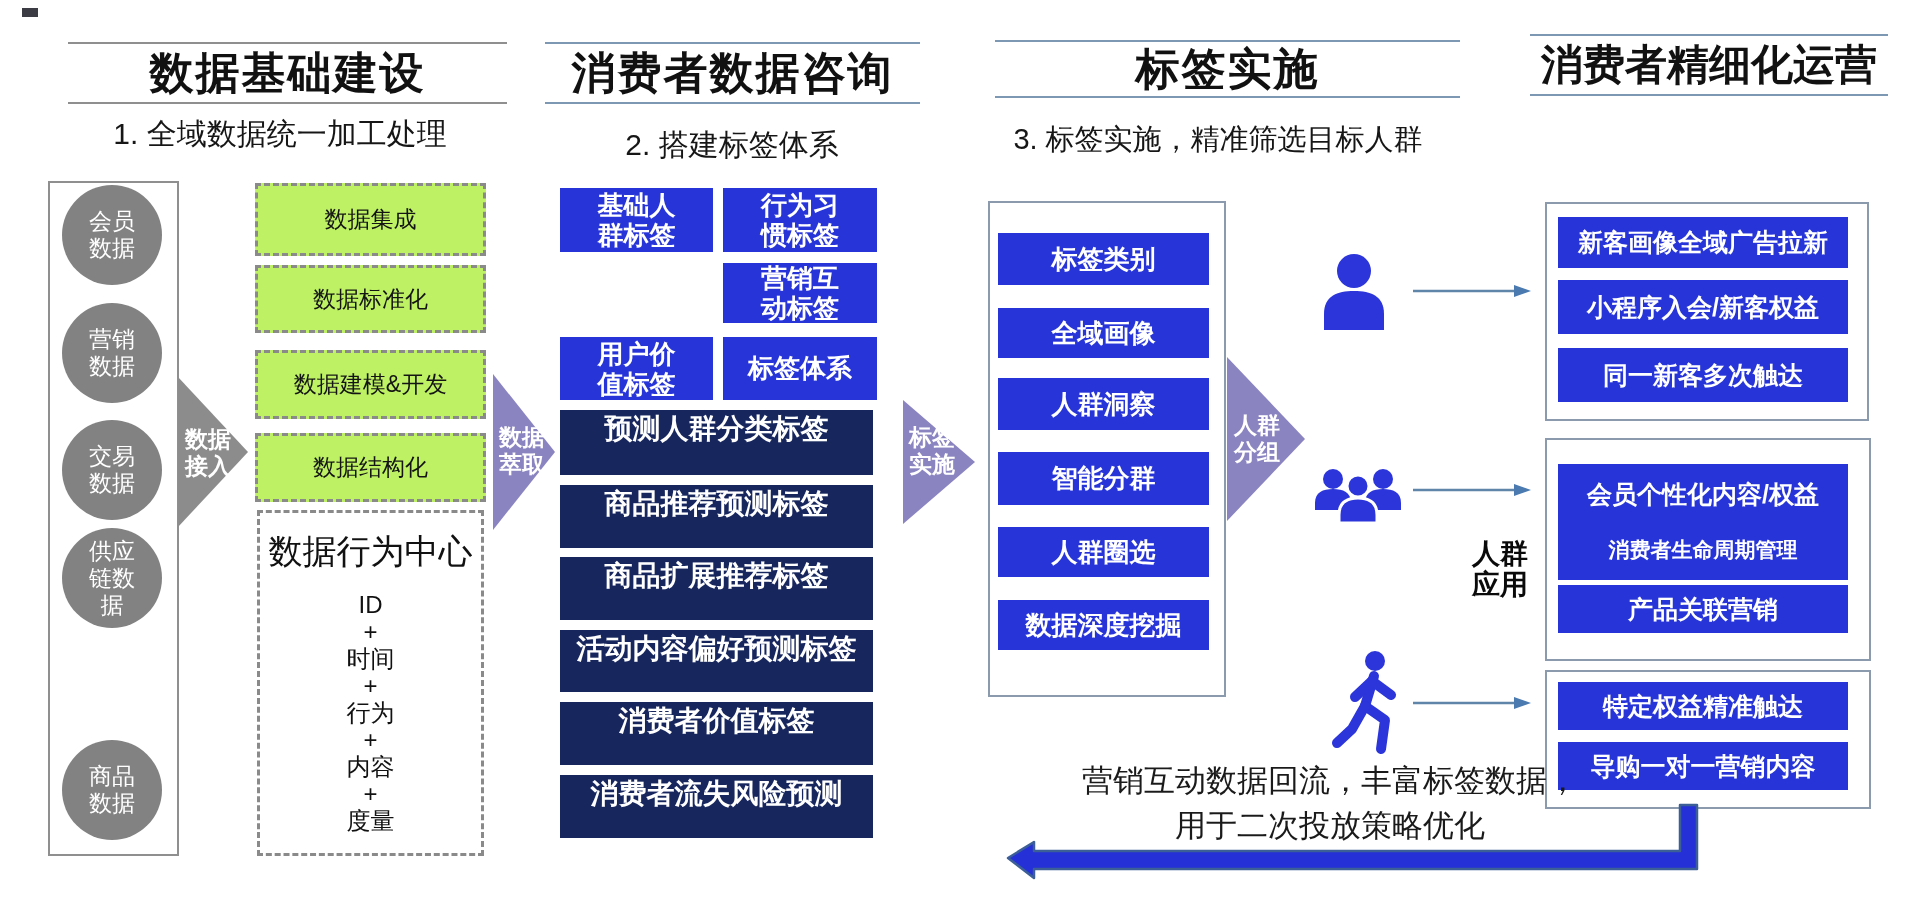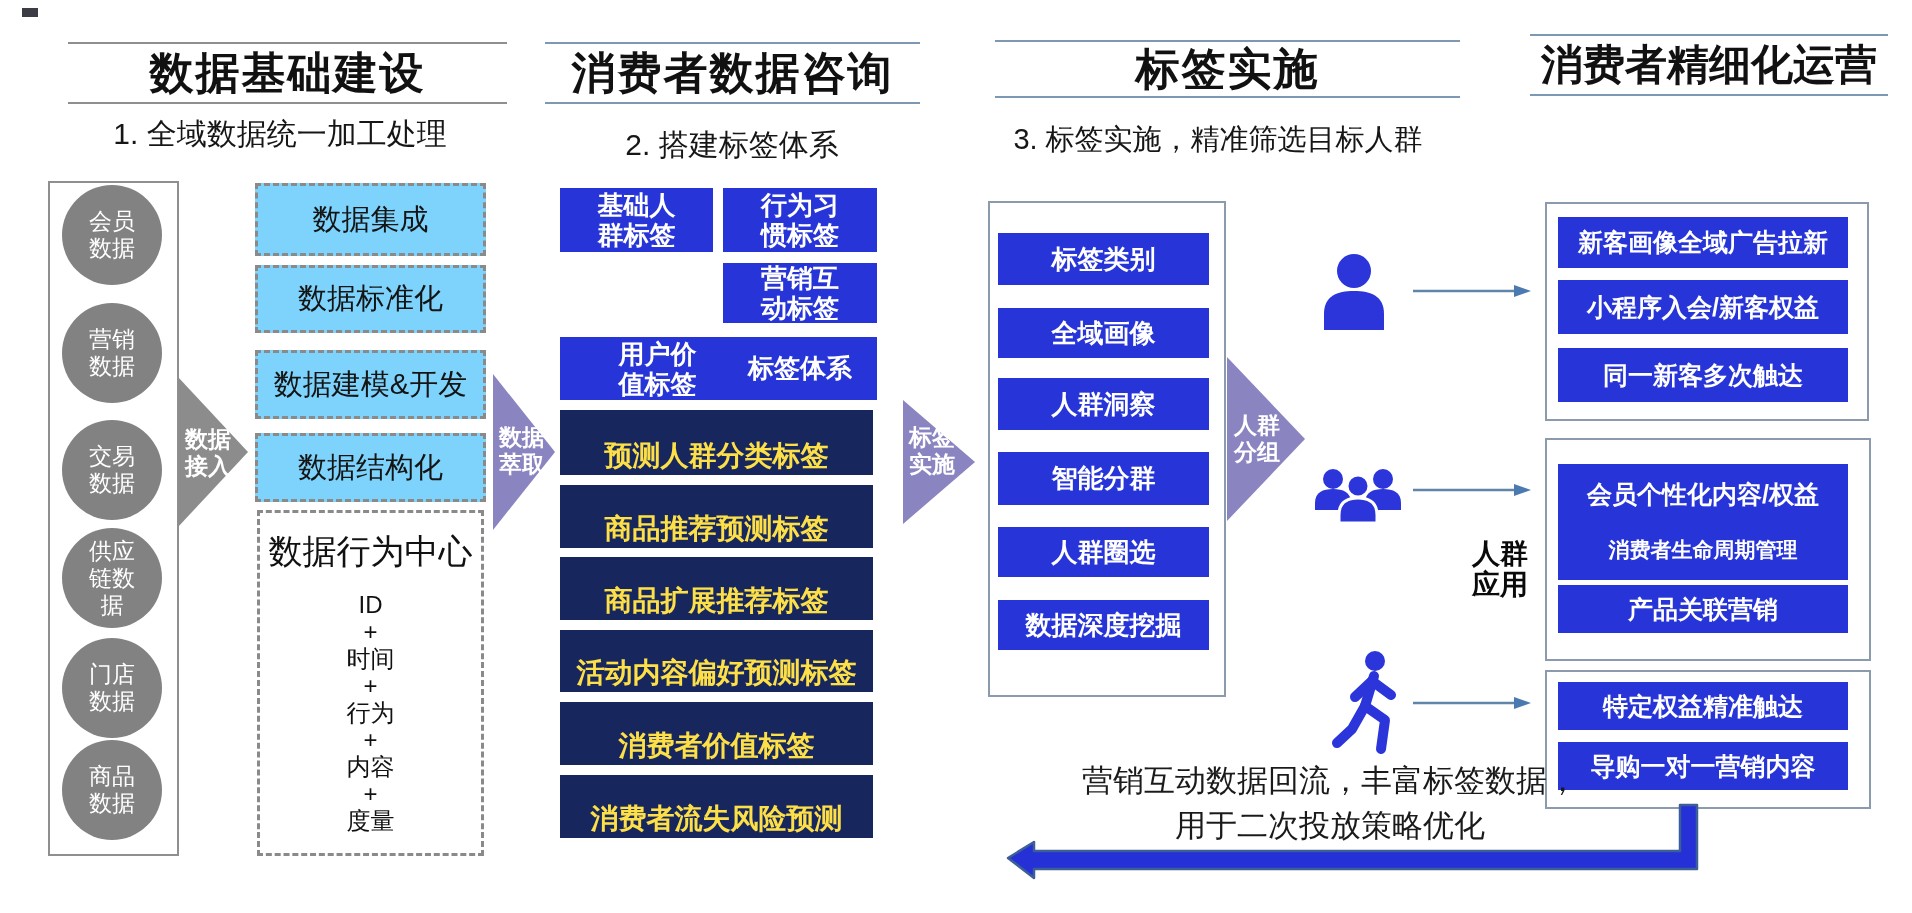--- a/index.html
+++ b/index.html
@@ -7,32 +7,32 @@
          font-family:"Liberation Sans",sans-serif;color:#111;}
   .abs{position:absolute;}
   .hdr{display:flex;align-items:center;justify-content:center;font-weight:bold;
        border-top:2px solid #8f8f8f;border-bottom:2px solid #8f8f8f;font-size:44px;letter-spacing:2px;}
   .hdr.blue{border-color:#7d98b3;}
   .sub{display:flex;align-items:center;justify-content:center;font-size:30px;color:#161616;}
   .srcpanel{border:2px solid #8f8f8f;background:#fff;}
   .circle{border-radius:50%;background:#828282;color:#fff;display:flex;align-items:center;
           justify-content:center;text-align:center;font-size:23px;line-height:27px;}
   .circle .t{width:58px;}
-  .dash{border:3px dashed #8a8a8a;background:#7dd3fc;display:flex;align-items:center;
-        justify-content:center;font-size:29px;color:#141414;text-align:center;}
+  .dash{border:3px dashed #8a8a8a;background:#bef264;display:flex;align-items:center;
+        justify-content:center;font-size:23px;color:#141414;text-align:center;}
   .behavior{border:3px dashed #8a8a8a;background:#fff;text-align:center;}
   .behavior .bt{font-size:34px;margin-top:16px;}
   .behavior .bi{font-size:24px;line-height:27px;}
   .behavior .blist{margin-top:16px;}
   .tri{width:0;height:0;}
   .arrlabel{color:#fff;font-weight:bold;font-size:23px;line-height:27px;text-align:center;
             white-space:pre-line;}
   .bluebox{background:#2634d8;color:#fff;font-weight:bold;display:flex;align-items:center;
            justify-content:center;text-align:center;white-space:pre-line;}
-  .navybox{background:#17265d;color:#fde047;font-weight:bold;display:flex;align-items:flex-end;
+  .navybox{background:#17265d;color:#ffffff;font-weight:bold;display:flex;align-items:flex-start;
            justify-content:center;font-size:28px;}
   .panel{border:2px solid #8b9bad;background:#fff;}
   .blacklbl{font-weight:bold;color:#0a0a0a;white-space:pre-line;text-align:center;}
   .note{font-size:31px;color:#1a1a1a;text-align:center;line-height:45px;}
   svg{display:block;}
 </style>
 </head>
 <body>
 
 <div id="stage">
@@ -65,23 +65,20 @@
   </div>
   <div class="abs circle" style="left:62px;top:303px;width:100px;height:100px;">
     <div class="t">营销数据</div>
   </div>
   <div class="abs circle" style="left:62px;top:420px;width:100px;height:100px;">
     <div class="t">交易数据</div>
   </div>
   <div class="abs circle" style="left:62px;top:528px;width:100px;height:100px;">
     <div class="t">供应链数据</div>
   </div>
-  <div class="abs circle" style="left:62px;top:638px;width:100px;height:100px;">
-    <div class="t">门店数据</div>
-  </div>
   <div class="abs circle" style="left:62px;top:740px;width:100px;height:100px;">
     <div class="t">商品数据</div>
   </div>
 
   <div class="abs tri" style="left:178px;top:377px;border-top:75px solid transparent;border-bottom:75px solid transparent;border-left:70px solid #8c8c8c;"></div>
   <div class="abs arrlabel" style="left:178px;top:426px;width:60px;">数据
 接入</div>
 
   <div class="abs dash" style="left:255px;top:183px;width:225px;height:67px;">
     <span>数据集成</span>
@@ -120,21 +117,21 @@
 群标签</span>
   </div>
   <div class="abs bluebox" style="left:723px;top:188px;width:154px;height:64px;font-size:26px;line-height:30px;">
     <span>行为习
 惯标签</span>
   </div>
   <div class="abs bluebox" style="left:723px;top:263px;width:154px;height:60px;font-size:26px;line-height:30px;">
     <span>营销互
 动标签</span>
   </div>
-  <div class="abs bluebox" style="left:560px;top:337px;width:153px;height:63px;font-size:26px;line-height:30px;padding-left:21px;">
+  <div class="abs bluebox" style="left:560px;top:337px;width:153px;height:63px;font-size:26px;line-height:30px;">
     <span>用户价
 值标签</span>
   </div>
   <div class="abs bluebox" style="left:723px;top:337px;width:154px;height:63px;font-size:26px;">
     <span>标签体系</span>
   </div>
 
   <div class="abs navybox" style="left:560px;top:410px;width:313px;height:65px;">
     <span>预测人群分类标签</span>
   </div>

